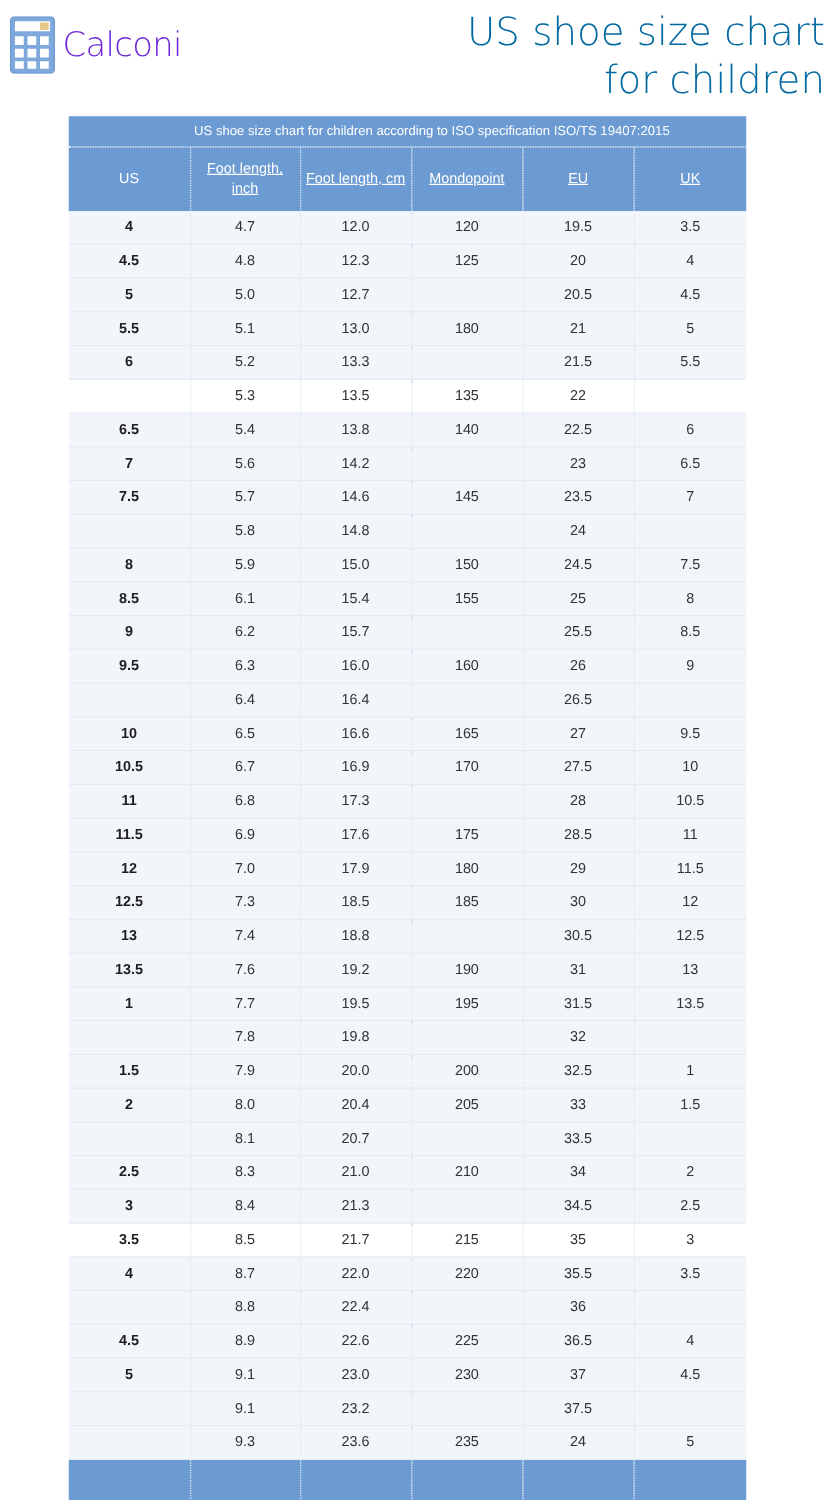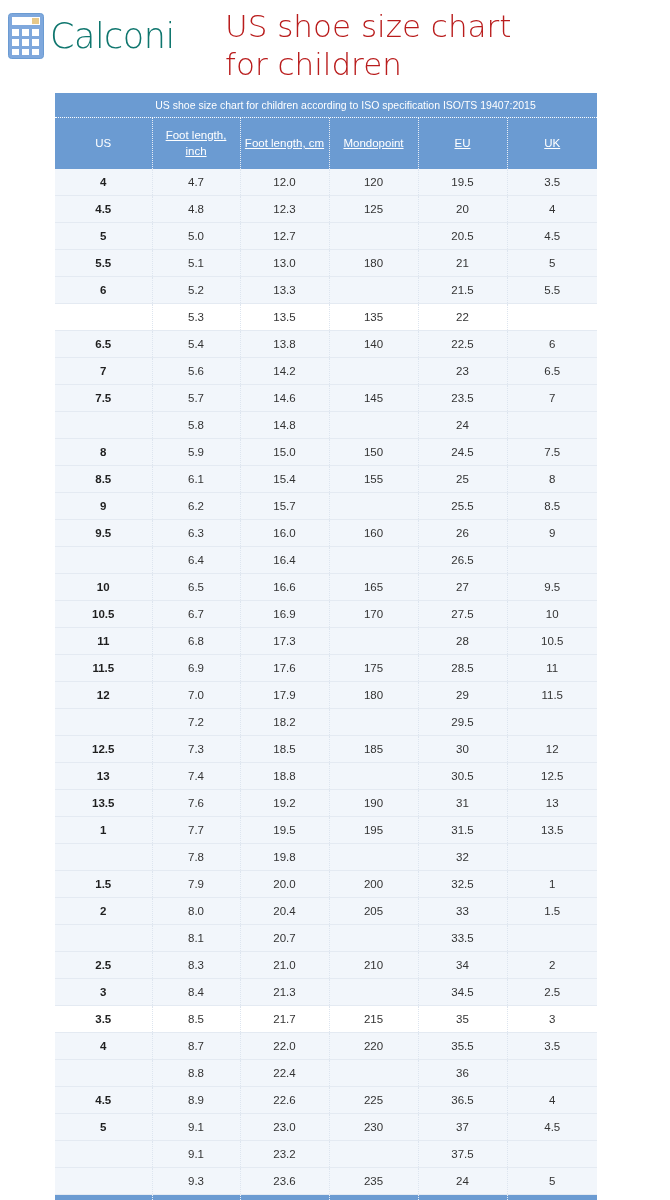--- a/index.html
+++ b/index.html
@@ -22,40 +22,40 @@
     display: flex;
     align-items: center;
     height: 52px;
   }
   .logo-icon {
     width: 36px;
     height: 46px;
     display: block;
   }
   .brand-name {
-    font-size: 35px;
+    font-size: 27px;
     font-weight: 300;
     letter-spacing: -0.5px;
-    color: #0f766e;
+    color: #6d28d9;
     margin-left: 6px;
     line-height: 1;
     font-family: "DejaVu Sans", sans-serif;
   }
 
   
   .page-title {
     position: absolute;
     left: 225px;
     top: 8px;
     width: 435px;
-    text-align: left;
+    text-align: right;
     font-size: 31px;
     font-weight: 300;
     line-height: 1.22;
-    color: #b91c1c;
+    color: #0369a1;
     font-family: "DejaVu Sans", sans-serif;
     letter-spacing: 0px;
   }
 
   
   .table-wrap {
     position: absolute;
     left: 55px;
     top: 93px;
     width: 542px;
@@ -324,28 +324,20 @@
         </tr>
         <tr class="shade">
           <td class="us-col">12</td>
           <td>7.0</td>
           <td>17.9</td>
           <td>180</td>
           <td>29</td>
           <td>11.5</td>
         </tr>
         <tr class="shade">
-          <td class="us-col"></td>
-          <td>7.2</td>
-          <td>18.2</td>
-          <td></td>
-          <td>29.5</td>
-          <td></td>
-        </tr>
-        <tr class="shade">
           <td class="us-col">12.5</td>
           <td>7.3</td>
           <td>18.5</td>
           <td>185</td>
           <td>30</td>
           <td>12</td>
         </tr>
         <tr class="shade">
           <td class="us-col">13</td>
           <td>7.4</td>

